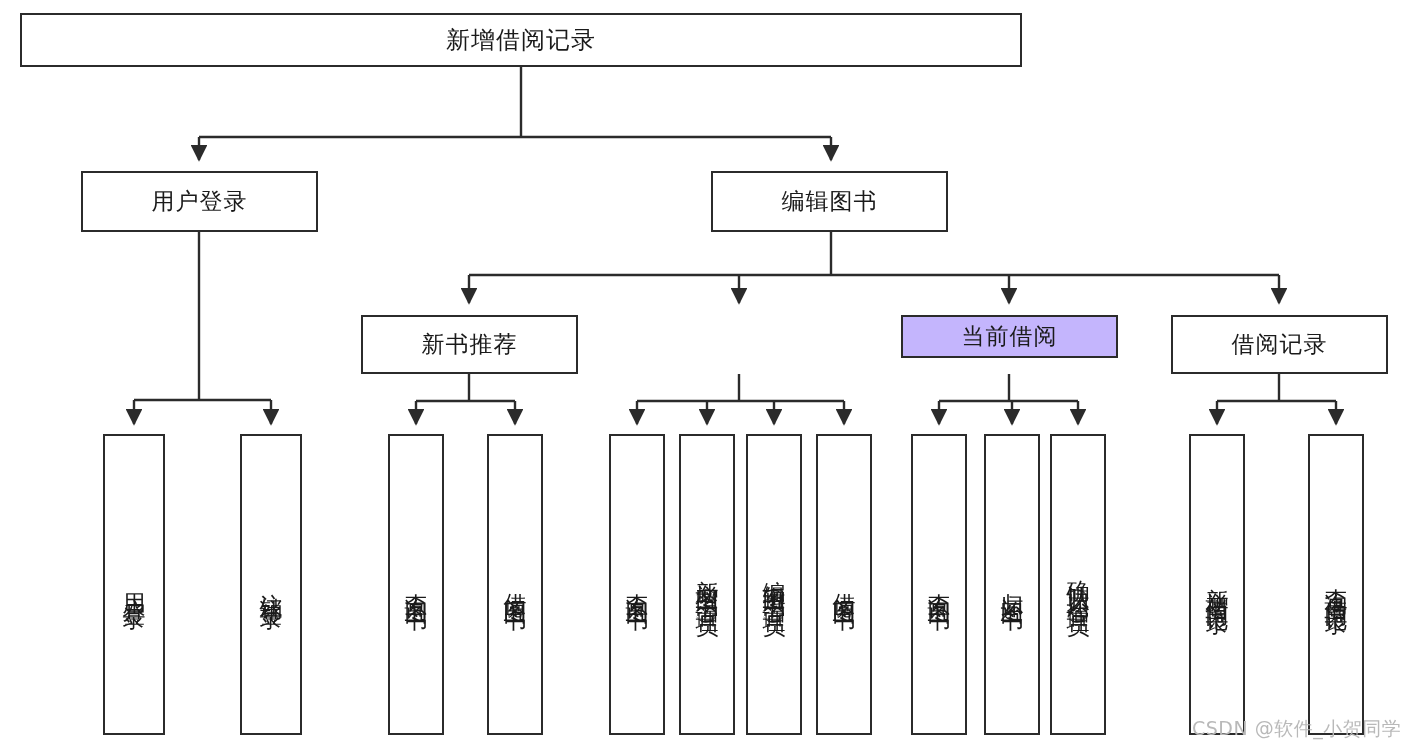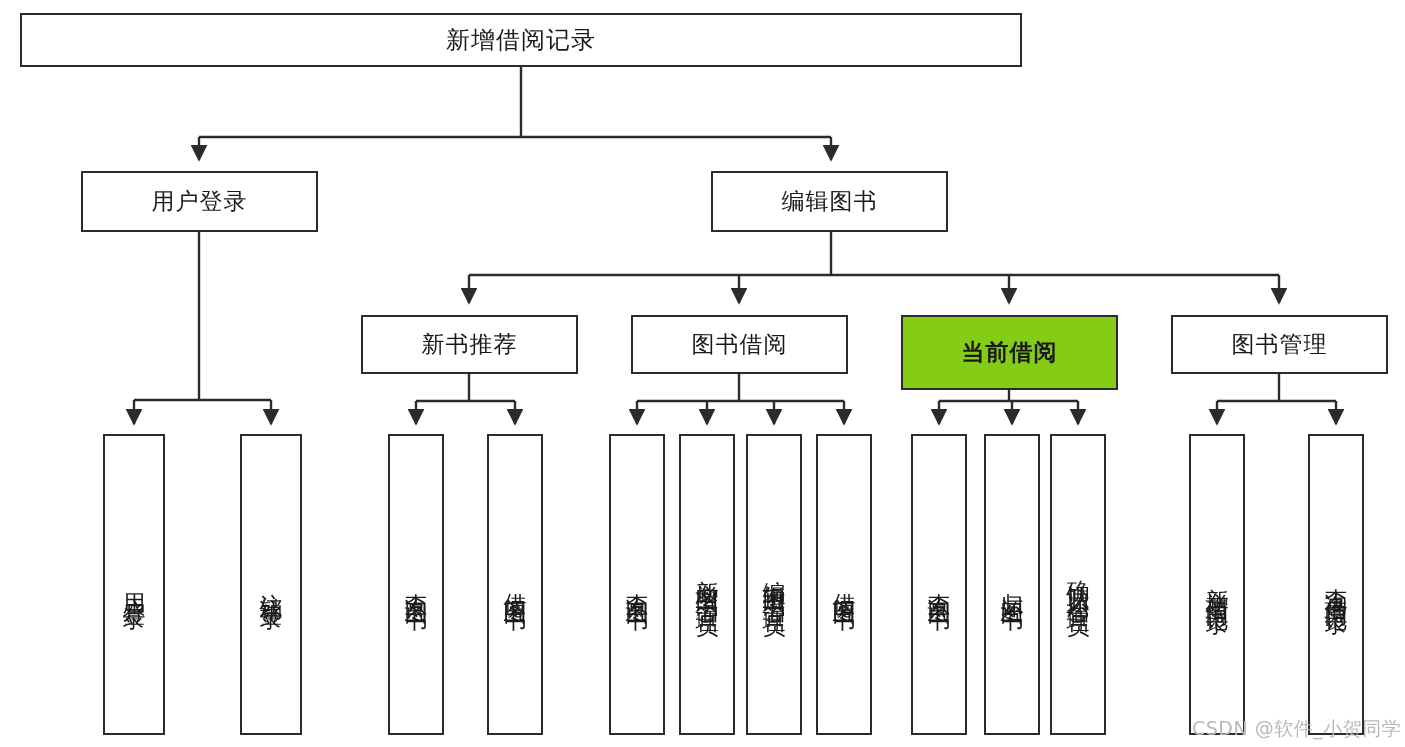--- a/index.html
+++ b/index.html
@@ -133,28 +133,25 @@
   <div class="node h" style="left: 81px; top: 171px; width: 237px; height: 61px; border-color: rgb(43, 43, 43); background: rgb(255, 255, 255); color: rgb(26, 26, 26);">
     <span class="label">用户登录</span>
   </div>
   <div class="node h" style="left: 711px; top: 171px; width: 237px; height: 61px; border-color: rgb(43, 43, 43); background: rgb(255, 255, 255); color: rgb(26, 26, 26);">
     <span class="label">编辑图书</span>
   </div>
 
   <div class="node h" style="left: 361px; top: 315px; width: 217px; height: 59px; border-color: rgb(43, 43, 43); background: rgb(255, 255, 255); color: rgb(26, 26, 26);">
     <span class="label">新书推荐</span>
   </div>
-  <div class="node h" style="left: 631px; top: 315px; width: 217px; height: 59px; border-color: rgb(43, 43, 43); background: rgb(255, 255, 255); color: rgb(26, 26, 26);">
-    <span class="label">图书借阅</span>
-  </div>
-  <div class="node h" style="left: 901px; top: 315px; width: 217px; height: 75px; border-color: rgb(43, 43, 43); background: #84cc16; color: rgb(26, 26, 26); font-weight: bold;">
+  <div class="node h" style="left: 901px; top: 315px; width: 217px; height: 43px; border-color: rgb(43, 43, 43); background: #c4b5fd; color: rgb(26, 26, 26);">
     <span class="label">当前借阅</span>
   </div>
   <div class="node h" style="left: 1171px; top: 315px; width: 217px; height: 59px; border-color: rgb(43, 43, 43); background: rgb(255, 255, 255); color: rgb(26, 26, 26);">
-    <span class="label">图书管理</span>
+    <span class="label">借阅记录</span>
   </div>
 
   <div class="node v" style="left: 103px; top: 434px; width: 62px; height: 301px; border-color: rgb(43, 43, 43); background: rgb(255, 255, 255); color: rgb(26, 26, 26);">
     <span class="label">用户登录</span>
   </div>
   <div class="node v" style="left: 240px; top: 434px; width: 62px; height: 301px; border-color: rgb(43, 43, 43); background: rgb(255, 255, 255); color: rgb(26, 26, 26);">
     <span class="label">注销登录</span>
   </div>
   <div class="node v" style="left: 388px; top: 434px; width: 56px; height: 301px; border-color: rgb(43, 43, 43); background: rgb(255, 255, 255); color: rgb(26, 26, 26);">
     <span class="label">查询图书</span>

